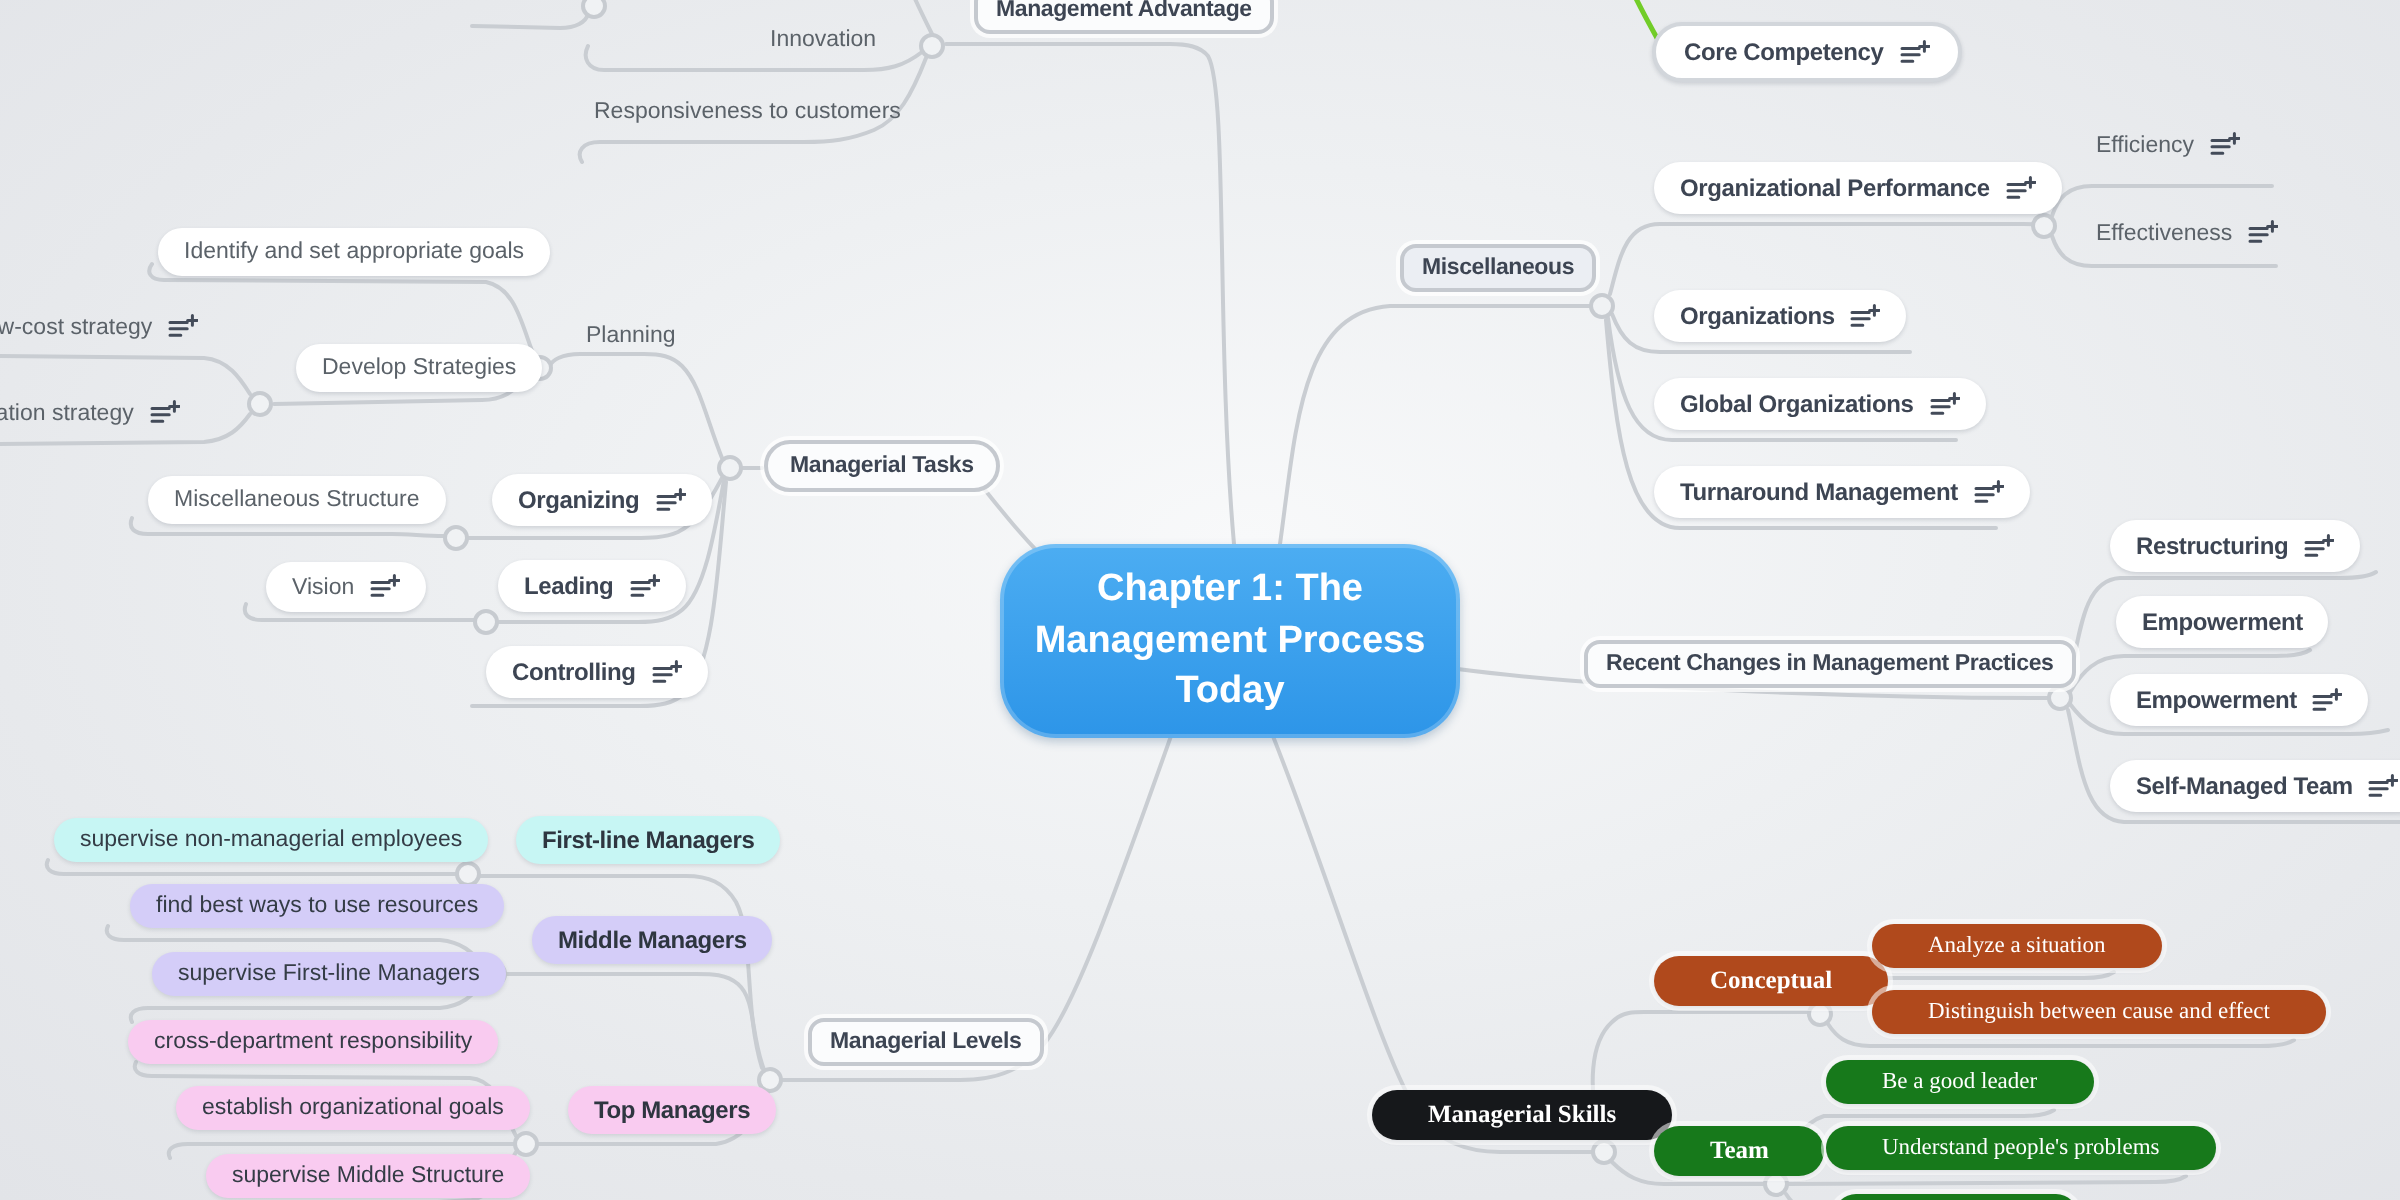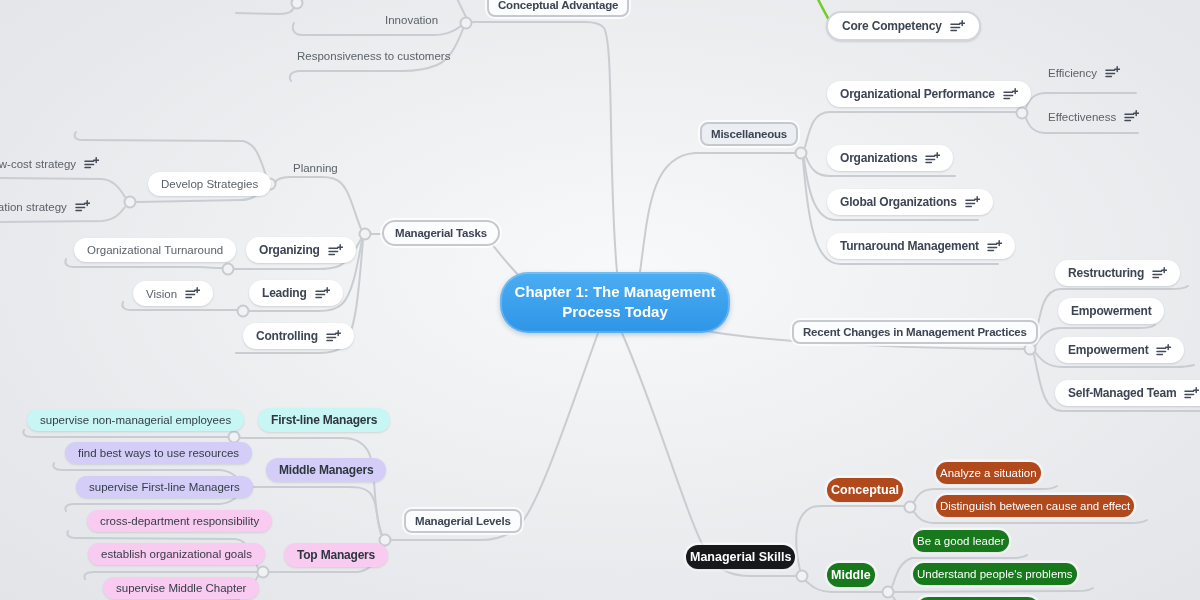--- a/index.html
+++ b/index.html
@@ -22,29 +22,29 @@
   .rect.pillshape{border-radius:15px;border-width:2.5px;padding:5px 11px;}
   
   .lbl{font-size:11.5px;color:#5b6269;}
   
   .cpill{border-radius:14px;padding:5px 13px;font-size:11.5px;color:#343c46;
     box-shadow:0 1px 2px rgba(60,72,90,.15);}
   .cpill.b{font-weight:bold;font-size:12px;letter-spacing:-0.2px;color:#2e3640;}
   .cyan{background:#c7f6f4;}
   .purple{background:#d4cdf8;}
   .pink{background:#f9cbf0;}
-  .dark{border-radius:14px;padding:5px 4px;font-size:11.5px;color:#fff;
-    box-shadow:0 0 0 2.5px rgba(255,255,255,.55), 0 1px 2px rgba(50,60,75,.25);}
+  .dark{border-radius:14px;padding:5px 28px;font-size:11.5px;color:#fff;
+    box-shadow:0 0 0 2.5px rgba(255,255,255,.55), 0 1px 2px rgba(50,60,75,.25);font-family:Liberation Serif, serif;}
   .dark.b{font-weight:bold;font-size:12.5px;}
   .rust{background:#b0491c;}
   .green{background:#17791b;}
   .black{background:#16181b;align-items:flex-end;}
   
   .root{left:500px;top:272px;width:230px;background:linear-gradient(180deg,#4cadf2,#2d95e8);
-    border-radius:28px;color:#fff;font-weight:bold;font-size:15px;text-align:center;
+    border-radius:28px;color:#fff;font-weight:bold;font-size:19px;text-align:center;
     padding:10px 14px;line-height:1.35;white-space:normal;display:block;
     box-shadow:inset 0 0 0 2px rgba(255,255,255,.22), 0 2px 5px rgba(47,90,130,.28);}
   .icn{display:inline-flex;align-items:center;}
 </style>
 </head>
 <body>
 
 <div id="canvas">
 
   <svg id="edges" width="1200" height="600">
@@ -117,21 +117,21 @@
         <circle cx="910" cy="507" r="5.5"></circle>
       <circle cx="888" cy="592" r="5.5"></circle>
     </g>
   </svg>
 
   <div class="node root">
     <span class="t">Chapter 1: The Management Process Today</span>
   </div>
 
   <div class="node rect" style="left:487px;top:-7px">
-    <span class="t">Conceptual Advantage</span>
+    <span class="t">Management Advantage</span>
   </div>
   <div class="node lbl" style="left:385px;top:14px">
     <span class="t">Innovation</span>
   </div>
   <div class="node lbl" style="left:297px;top:50px">
     <span class="t">Responsiveness to customers</span>
   </div>
 
   <div class="node pill b ring" style="left:826px;top:11px">
     <span class="t">Core Competency</span>
@@ -225,20 +225,23 @@
       </span>
 
   </div>
 
   <div class="node rect pillshape" style="left:382px;top:220px">
     <span class="t">Managerial Tasks</span>
   </div>
   <div class="node lbl" style="left:293px;top:162px">
     <span class="t">Planning</span>
   </div>
+  <div class="node pill" style="left:79px;top:114px">
+    <span class="t">Identify and set appropriate goals</span>
+  </div>
   <div class="node pill" style="left:148px;top:172px">
     <span class="t">Develop Strategies</span>
   </div>
   <div class="node lbl" style="left:-14px;top:157px">
     <span class="t">Low-cost strategy</span>
     <span class="icn">
         <svg width="15" height="13" viewBox="0 0 15 13">
           <path d="M1 4.2h8.6M1 7.4h8.6M1 10.6h5.4M12.2 0.8v4.8M9.8 3.2h4.8" fill="none" stroke="#434b59" stroke-width="1.5" stroke-linecap="round"></path>
         </svg>
       </span>
@@ -253,21 +256,21 @@
   </div>
   <div class="node pill b" style="left:246px;top:237px">
     <span class="t">Organizing</span>
     <span class="icn">
         <svg width="15" height="13" viewBox="0 0 15 13">
           <path d="M1 4.2h8.6M1 7.4h8.6M1 10.6h5.4M12.2 0.8v4.8M9.8 3.2h4.8" fill="none" stroke="#434b59" stroke-width="1.5" stroke-linecap="round"></path>
         </svg>
       </span>
   </div>
   <div class="node pill" style="left:74px;top:238px">
-    <span class="t">Organizational Turnaround</span>
+    <span class="t">Miscellaneous Structure</span>
   </div>
   <div class="node pill b" style="left:249px;top:280px">
     <span class="t">Leading</span>
     <span class="icn">
         <svg width="15" height="13" viewBox="0 0 15 13">
           <path d="M1 4.2h8.6M1 7.4h8.6M1 10.6h5.4M12.2 0.8v4.8M9.8 3.2h4.8" fill="none" stroke="#434b59" stroke-width="1.5" stroke-linecap="round"></path>
         </svg>
       </span>
   </div>
   <div class="node pill" style="left:133px;top:281px">
@@ -301,44 +304,44 @@
   </div>
   <div class="node cpill purple" style="left:65px;top:442px">
     <span class="t">find best ways to use resources</span>
   </div>
   <div class="node cpill purple" style="left:76px;top:476px">
     <span class="t">supervise First-line Managers</span>
   </div>
   <div class="node cpill pink b" style="left:284px;top:543px">
     <span class="t">Top Managers</span>
   </div>
-  <div class="node cpill pink" style="left:87px;top:510px">
+  <div class="node cpill pink" style="left:64px;top:510px">
     <span class="t">cross-department responsibility</span>
   </div>
   <div class="node cpill pink" style="left:88px;top:543px">
     <span class="t">establish organizational goals</span>
   </div>
   <div class="node cpill pink" style="left:103px;top:577px">
-    <span class="t">supervise Middle Chapter</span>
+    <span class="t">supervise Middle Structure</span>
   </div>
 
   <div class="node dark black b" style="left:686px;top:545px">
     <span class="t">Managerial Skills</span>
   </div>
   <div class="node dark rust b" style="left:827px;top:478px">
     <span class="t">Conceptual</span>
   </div>
   <div class="node dark rust" style="left:936px;top:462px">
     <span class="t">Analyze a situation</span>
   </div>
   <div class="node dark rust" style="left:936px;top:495px">
     <span class="t">Distinguish between cause and effect</span>
   </div>
   <div class="node dark green b" style="left:827px;top:563px">
-    <span class="t">Middle</span>
+    <span class="t">Team</span>
   </div>
   <div class="node dark green" style="left:913px;top:530px">
     <span class="t">Be a good leader</span>
   </div>
   <div class="node dark green" style="left:913px;top:563px">
     <span class="t">Understand people's problems</span>
   </div>
   <div class="node dark green" style="left:917px;top:597px;width:122px;height:22px"></div>
 
 </div>

